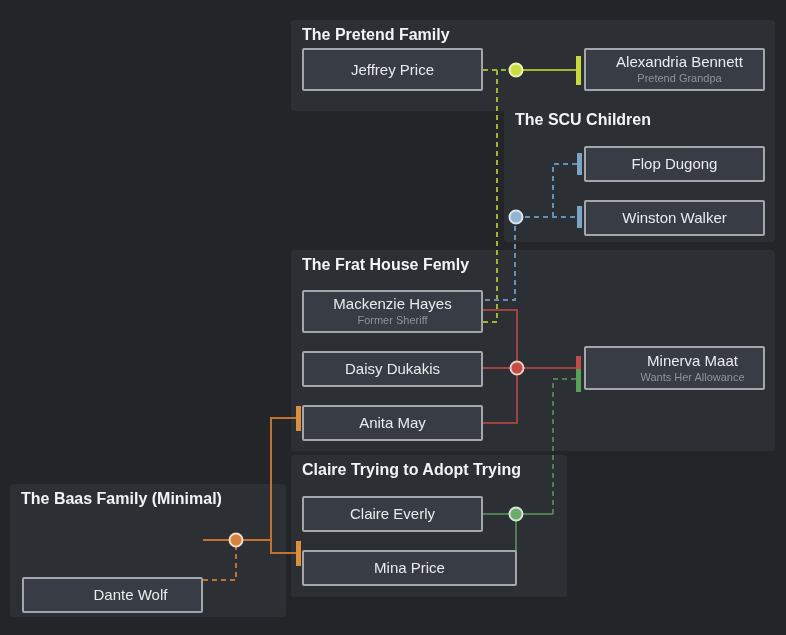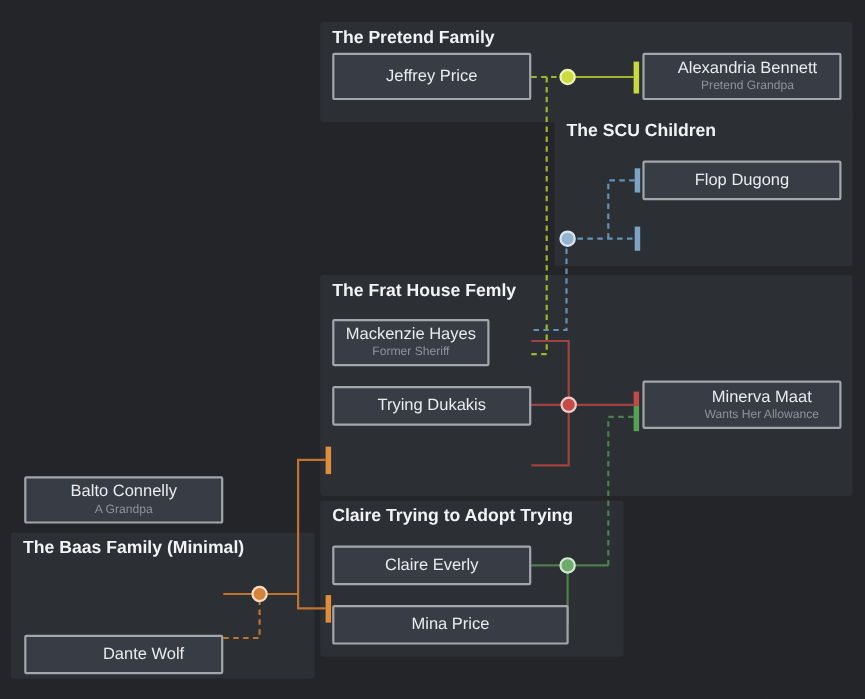--- a/index.html
+++ b/index.html
@@ -83,38 +83,40 @@
       <div class="person" style="left: 302px; top: 48px; width: 181px; height: 43px; pointer-events: auto;">
         <span class="person-name">Jeffrey Price</span>
       </div>
       <div class="person" style="left: 584px; top: 48px; width: 181px; height: 43px; pointer-events: auto; padding-left: 10px;">
         <span class="person-name">Alexandria Bennett</span>
         <span class="person-sub">Pretend Grandpa</span>
       </div>
       <div class="person" style="left: 584px; top: 146px; width: 181px; height: 36px; pointer-events: auto;">
         <span class="person-name">Flop Dugong</span>
       </div>
-      <div class="person" style="left: 302px; top: 290px; width: 143px; height: 43px; pointer-events: auto;">
+      <div class="person" style="left: 584px; top: 200px; width: 181px; height: 36px; pointer-events: auto;">
+        <span class="person-name">Winston Walker</span>
+      </div>
+      <div class="person" style="left: 302px; top: 290px; width: 181px; height: 43px; pointer-events: auto;">
         <span class="person-name">Mackenzie Hayes</span>
         <span class="person-sub">Former Sheriff</span>
       </div>
       <div class="person" style="left: 302px; top: 351px; width: 181px; height: 36px; pointer-events: auto;">
-        <span class="person-name">Trying Dukakis</span>
+        <span class="person-name">Daisy Dukakis</span>
+      </div>
+      <div class="person" style="left: 302px; top: 405px; width: 181px; height: 36px; pointer-events: auto;">
+        <span class="person-name">Anita May</span>
       </div>
       <div class="person" style="left: 584px; top: 346px; width: 181px; height: 44px; pointer-events: auto; padding-left: 36px;">
         <span class="person-name">Minerva Maat</span>
         <span class="person-sub">Wants Her Allowance</span>
       </div>
       <div class="person" style="left: 302px; top: 496px; width: 181px; height: 36px; pointer-events: auto;">
         <span class="person-name">Claire Everly</span>
       </div>
       <div class="person" style="left: 302px; top: 550px; width: 215px; height: 36px; pointer-events: auto;">
         <span class="person-name">Mina Price</span>
       </div>
-      <div class="person" style="left: 22px; top: 433px; width: 181px; height: 43px; pointer-events: auto;">
-        <span class="person-name">Balto Connelly</span>
-        <span class="person-sub">A Grandpa</span>
-      </div>
       <div class="person" style="left: 22px; top: 577px; width: 181px; height: 36px; pointer-events: auto; padding-left: 36px;">
         <span class="person-name">Dante Wolf</span>
       </div>
     </div>
 </div>
 
 </body></html>

